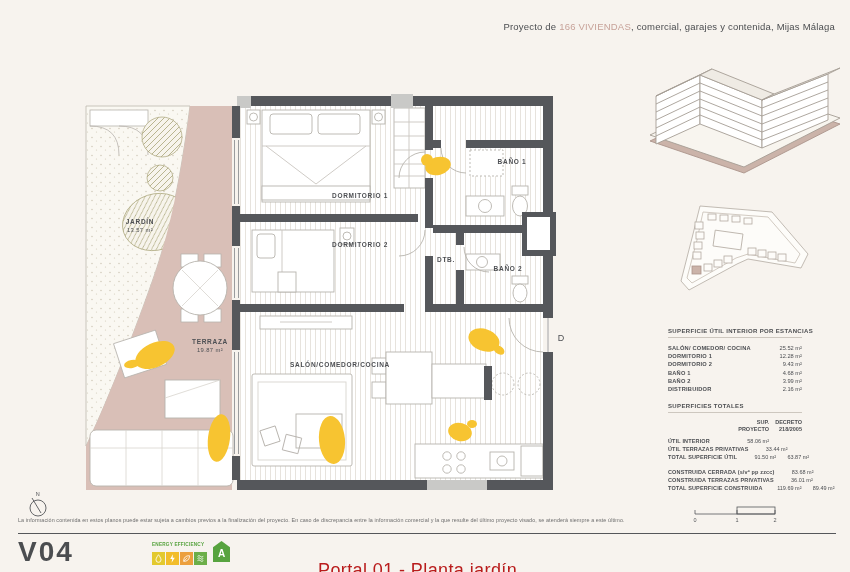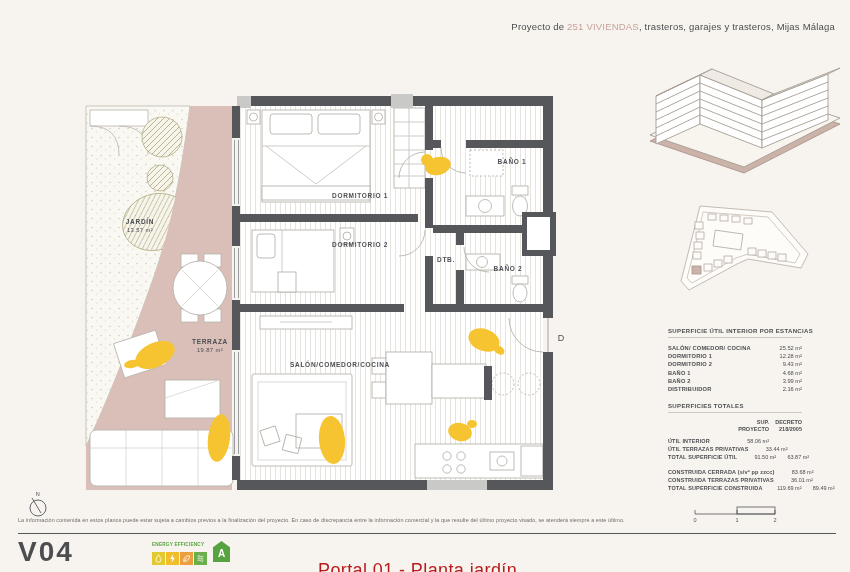--- a/index.html
+++ b/index.html
@@ -303,21 +303,21 @@
 
     <g stroke="#55575a" stroke-width="0.8" fill="none">
       <line x1="695" y1="514" x2="775" y2="514"></line>
       <line x1="695" y1="510" x2="695" y2="514"></line>
       <line x1="737" y1="510" x2="737" y2="514"></line>
       <line x1="775" y1="510" x2="775" y2="514"></line>
       <rect x="737" y="507" width="38" height="7"></rect>
     </g>
   </svg>
 
-  <div class="hdr"><span>Proyecto de </span><span class="hl">251 VIVIENDAS</span><span>, trasteros, garajes y trasteros, Mijas Málaga</span></div>
+  <div class="hdr"><span>Proyecto de </span><span class="hl">166 VIVIENDAS</span><span>, comercial, garajes y contenida, Mijas Málaga</span></div>
 
   <div class="lbl" style="left:140px;top:226px"><span>JARDÍN</span><span class="area">13.57 m²</span></div>
   <div class="lbl" style="left:210px;top:346px"><span>TERRAZA</span><span class="area">19.87 m²</span></div>
   <div class="lbl" style="left:360px;top:196px">DORMITORIO 1</div>
   <div class="lbl" style="left:360px;top:245px">DORMITORIO 2</div>
   <div class="lbl" style="left:512px;top:162px">BAÑO 1</div>
   <div class="lbl" style="left:508px;top:269px">BAÑO 2</div>
   <div class="lbl" style="left:446px;top:260px">DTB.</div>
   <div class="lbl" style="left:340px;top:365px">SALÓN/COMEDOR/COCINA</div>
   <div class="lbl dlbl" style="left:561px;top:338px">D</div>

